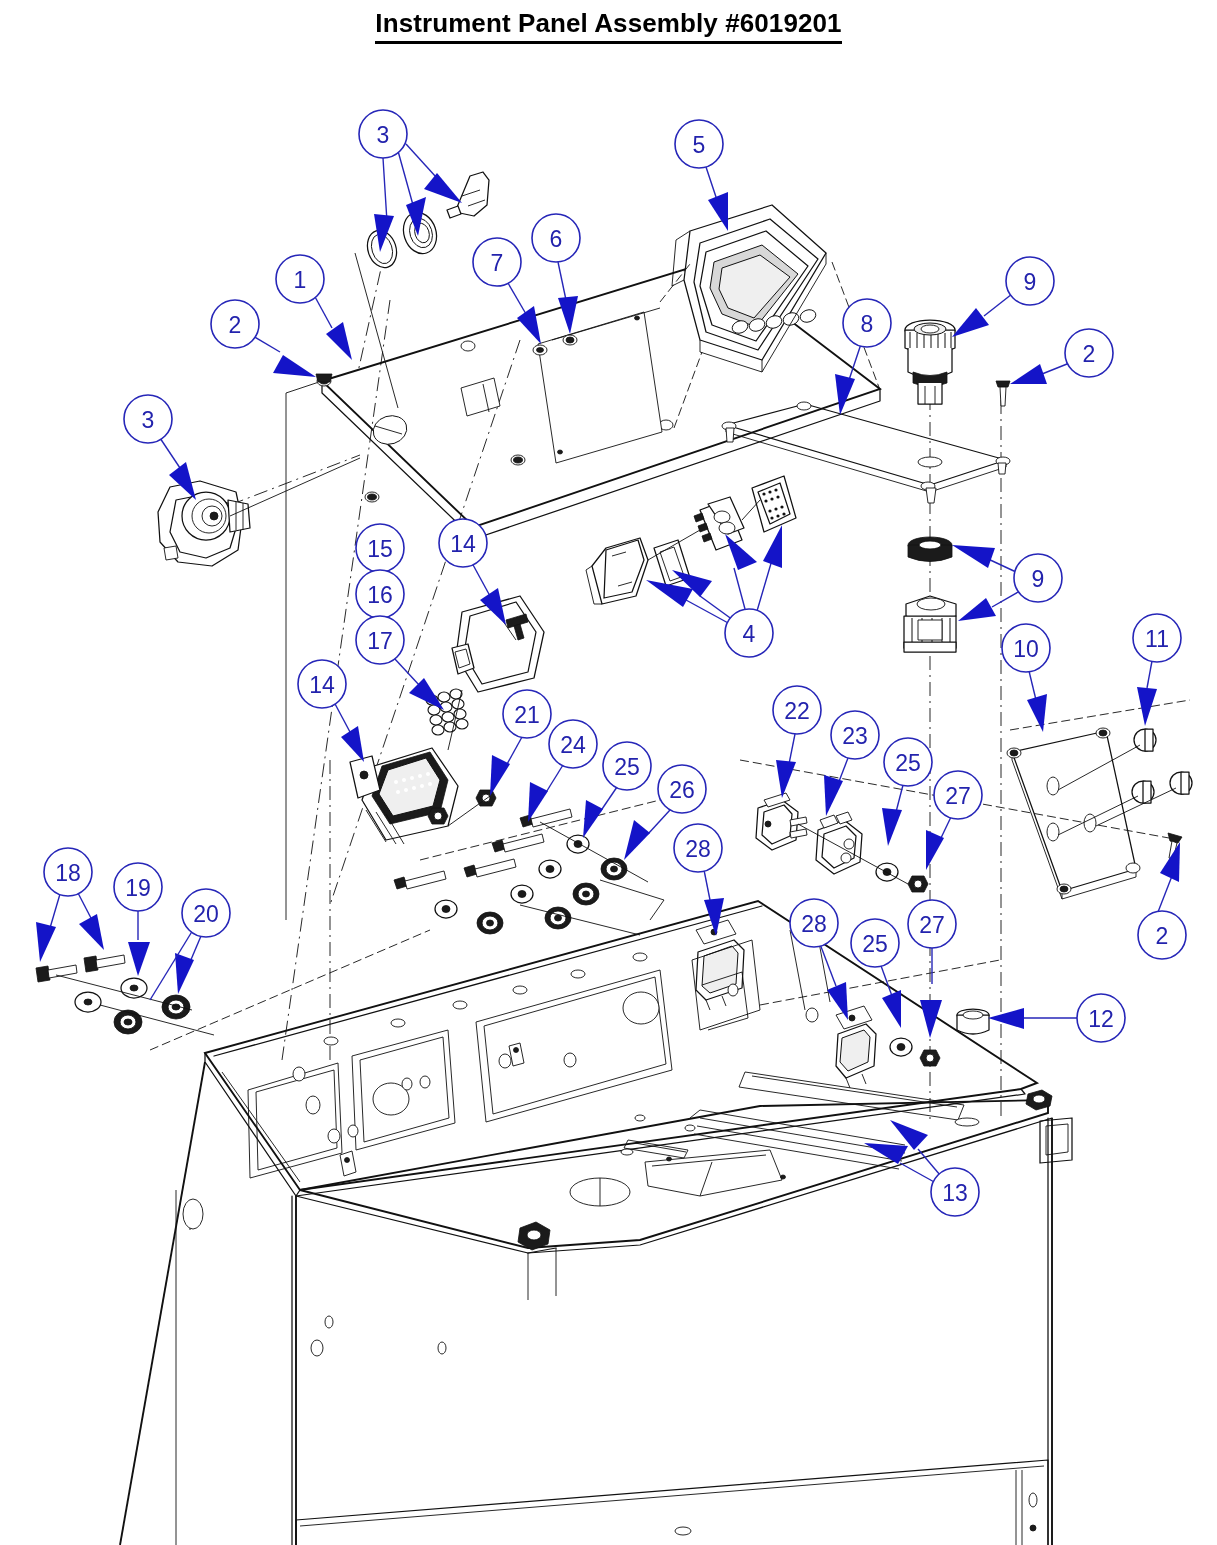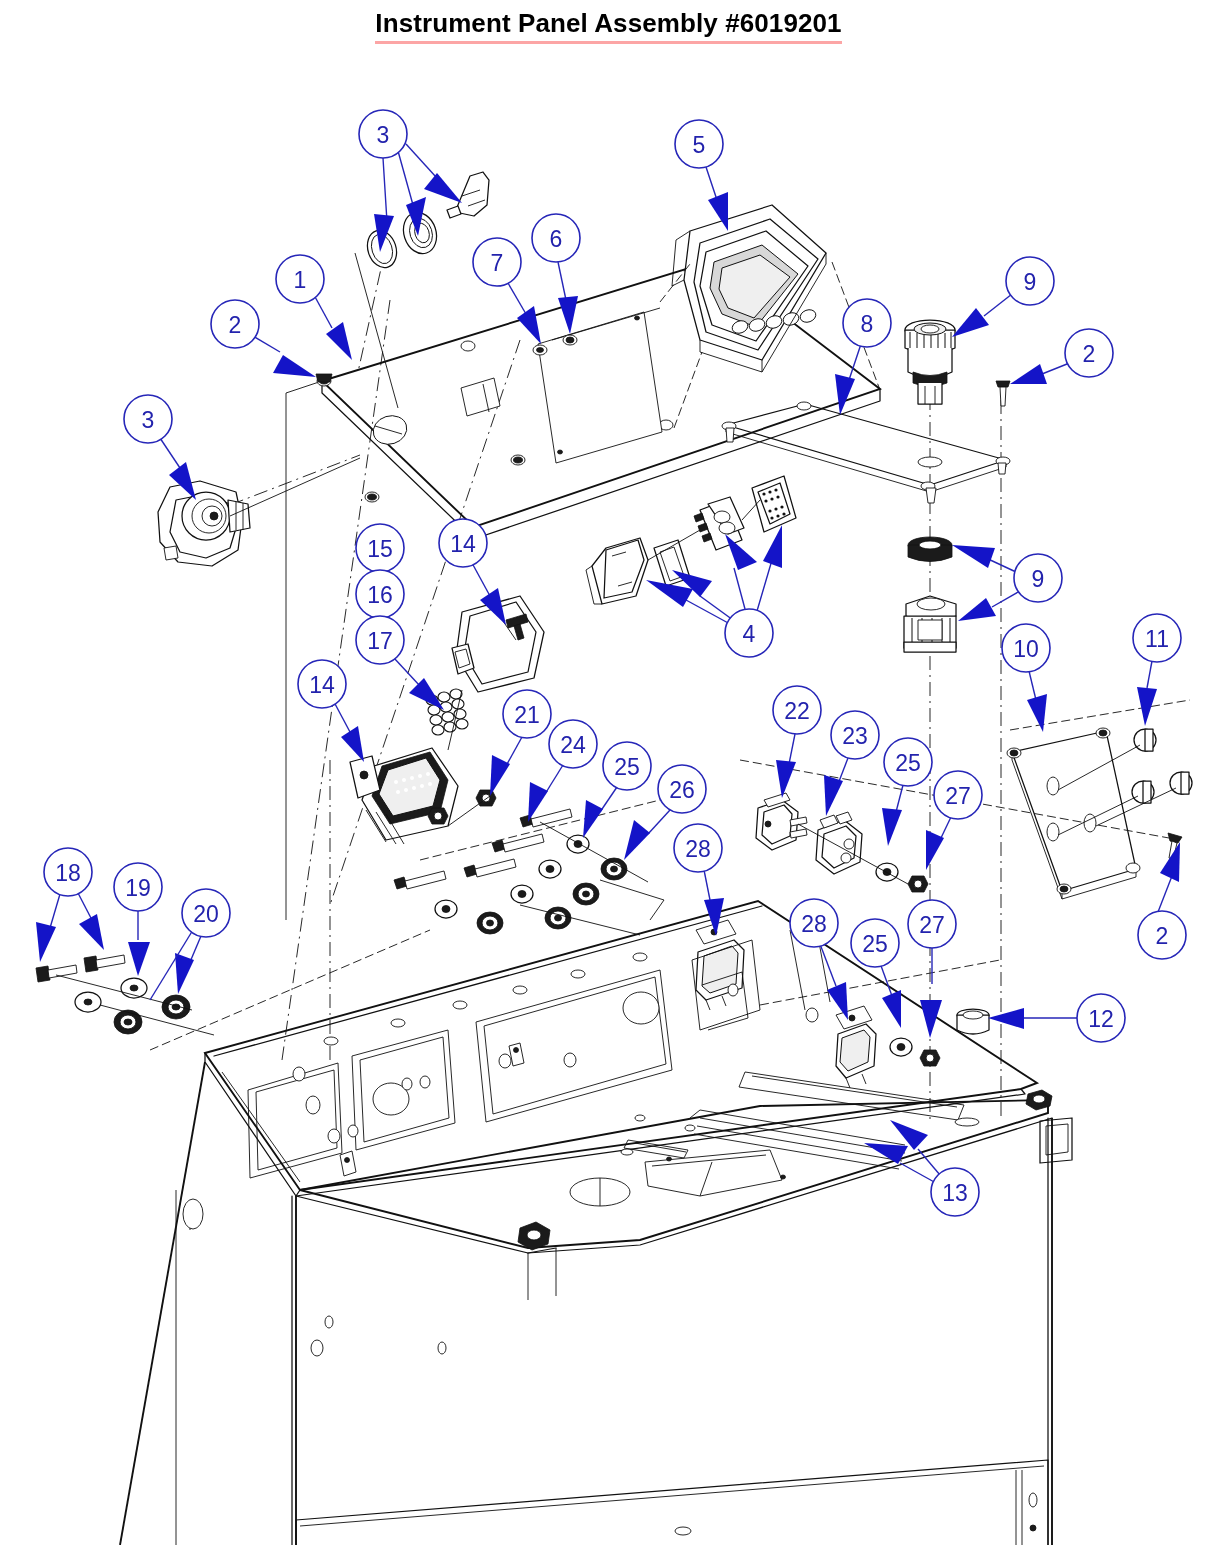--- a/index.html
+++ b/index.html
@@ -9,21 +9,21 @@
     font-family:"Liberation Sans","DejaVu Sans",sans-serif;
     -webkit-font-smoothing:antialiased;
   }
   #sheet{position:absolute;inset:0;}
   #title{
     position:absolute;left:0;top:8px;width:1217px;text-align:center;
     font-size:26px;font-weight:bold;color:#000;
     letter-spacing:.1px;
   }
   #title span{
-    border-bottom:3px solid #fca5a5;padding-bottom:2px;display:inline-block;
+    border-bottom:3px solid #000000;padding-bottom:2px;display:inline-block;
   }
   svg.layer{position:absolute;left:0;top:0;width:1217px;height:1545px;overflow:visible;}
   .ln{fill:none;stroke:#111;stroke-width:1.25;stroke-linejoin:round;stroke-linecap:round;}
   .ln-t{fill:none;stroke:#111;stroke-width:.9;}
   .ln-h{fill:none;stroke:#111;stroke-width:1.9;}
   .wh{fill:#ffffff;stroke:#111;stroke-width:1.25;stroke-linejoin:round;}
   .wh-t{fill:#ffffff;stroke:#111;stroke-width:.9;}
   .dk{fill:#1b1b1b;stroke:#111;stroke-width:.8;}
   .md{fill:#d8d8d8;stroke:#111;stroke-width:1;}
   .lt{fill:#efefef;stroke:#111;stroke-width:1;}

